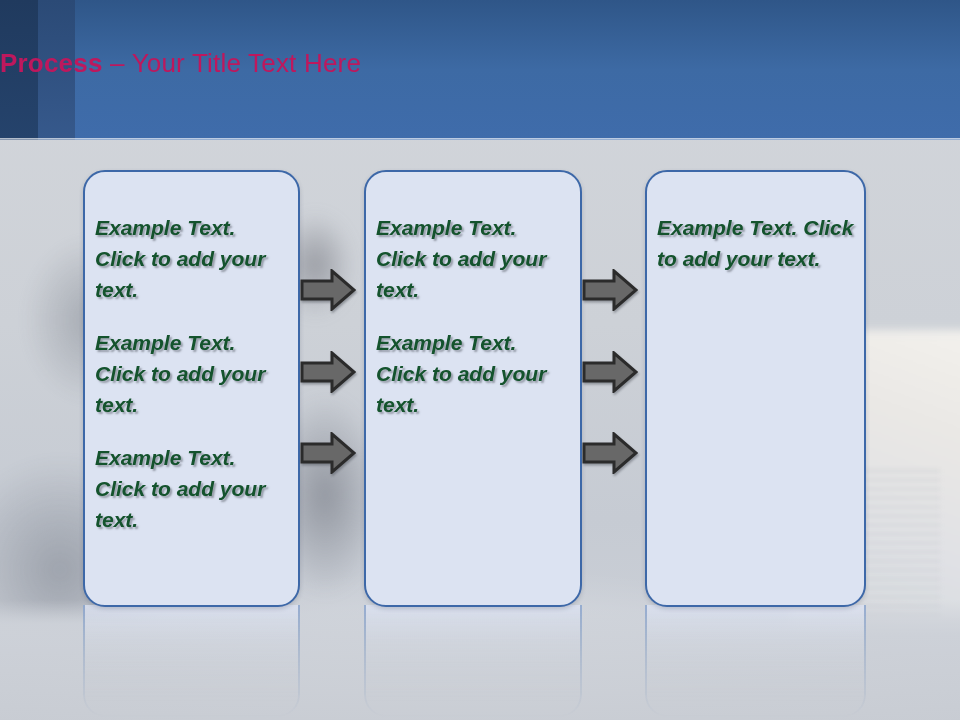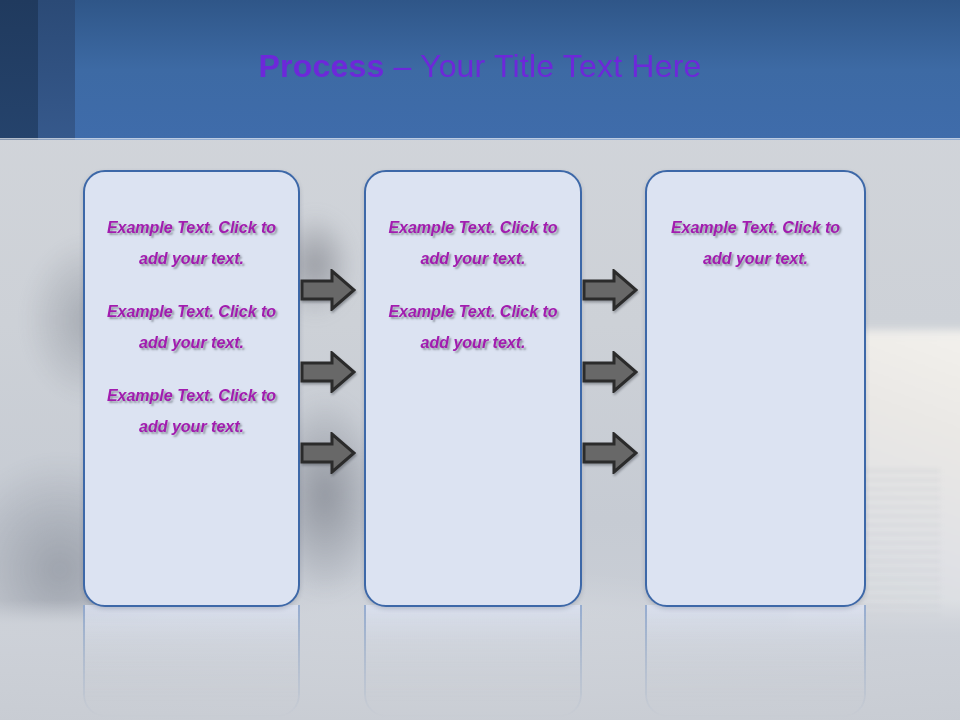--- a/index.html
+++ b/index.html
@@ -56,42 +56,41 @@
   .header{position:absolute;left:0;top:0;width:960px;height:140px;overflow:hidden;}
   .hdr-main{position:absolute;left:0;top:0;width:960px;height:140px;
     background:linear-gradient(180deg,#2f5688 0%,#3d6aa4 50%,#3f6cab 100%);}
   .hdr-band-dark{position:absolute;left:0;top:0;width:38px;height:140px;
     background:linear-gradient(180deg,#203a5e 0%,#25436c 100%);}
   .hdr-band-mid{position:absolute;left:38px;top:0;width:37px;height:140px;
     background:linear-gradient(180deg,#2b4a76 0%,#36598c 100%);}
   .hdr-underline{position:absolute;left:0;top:138px;width:960px;height:3px;
     background:linear-gradient(180deg,rgba(255,255,255,.75),rgba(255,255,255,.15));}
   .title{
-    position:absolute;left:0;top:48px;width:960px;text-align:center;
-    color:#6d28d9;font-size:32px;letter-spacing:.2px;white-space:nowrap;
+    position:absolute;left:0;top:48px;width:960px;text-align:left;
+    color:#be185d;font-size:26px;letter-spacing:.2px;white-space:nowrap;
   }
   .title .t-bold{font-weight:bold;}
   .title .t-rest{font-weight:normal;}
 
   
   .box{
     position:absolute;
     background:#dce3f2;
     border:2px solid #3d68a8;
     border-radius:22px;
     box-shadow:0 2px 4px rgba(60,70,90,.22);
   }
   .box-text{
     position:absolute;left:0;right:0;
-    text-align:center;
     font-style:italic;
     font-weight:bold;
-    font-size:16px;
+    font-size:21px;
     line-height:31px;
-    color:#a21caf;
+    color:#14532d;
     text-shadow:2px 2px 2px rgba(90,95,105,.55);
     padding:0 10px;
     box-sizing:border-box;
   }
   .para{margin:0 0 22px 0;}
   .para:last-child{margin-bottom:0;}
 
   
   .arrow{position:absolute;width:56px;height:42px;}
   .arrow svg{display:block;width:56px;height:42px;

